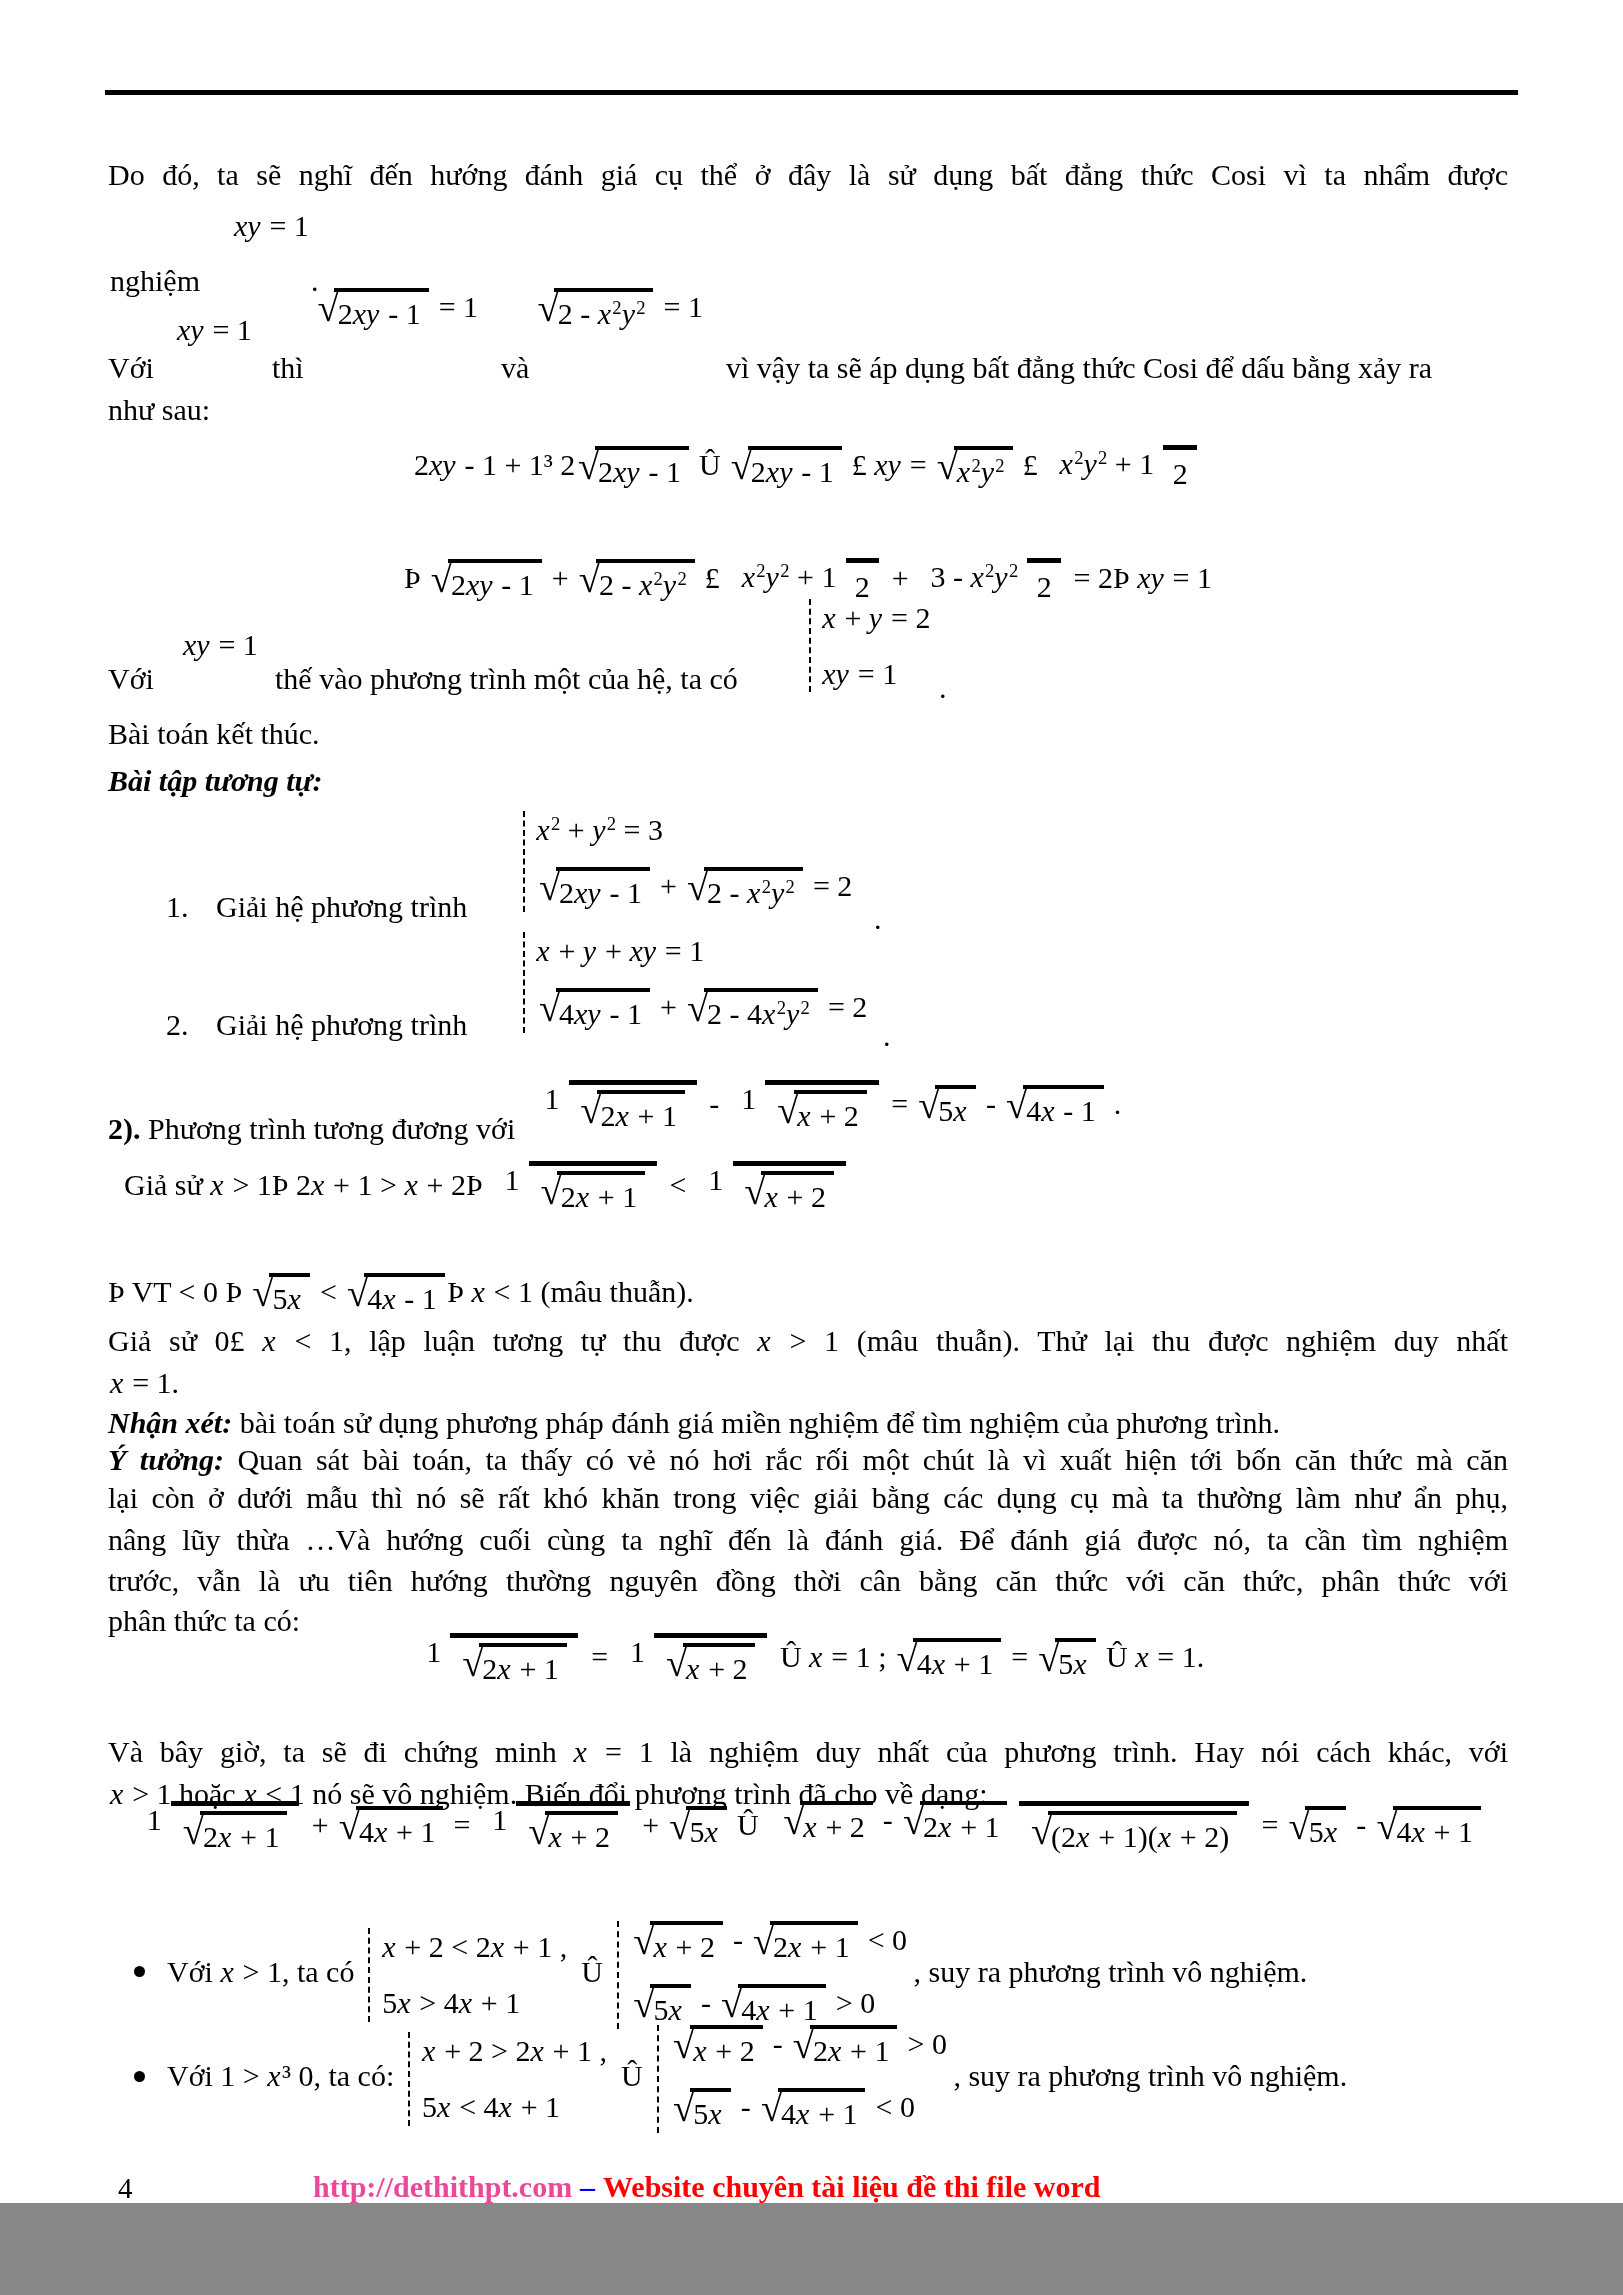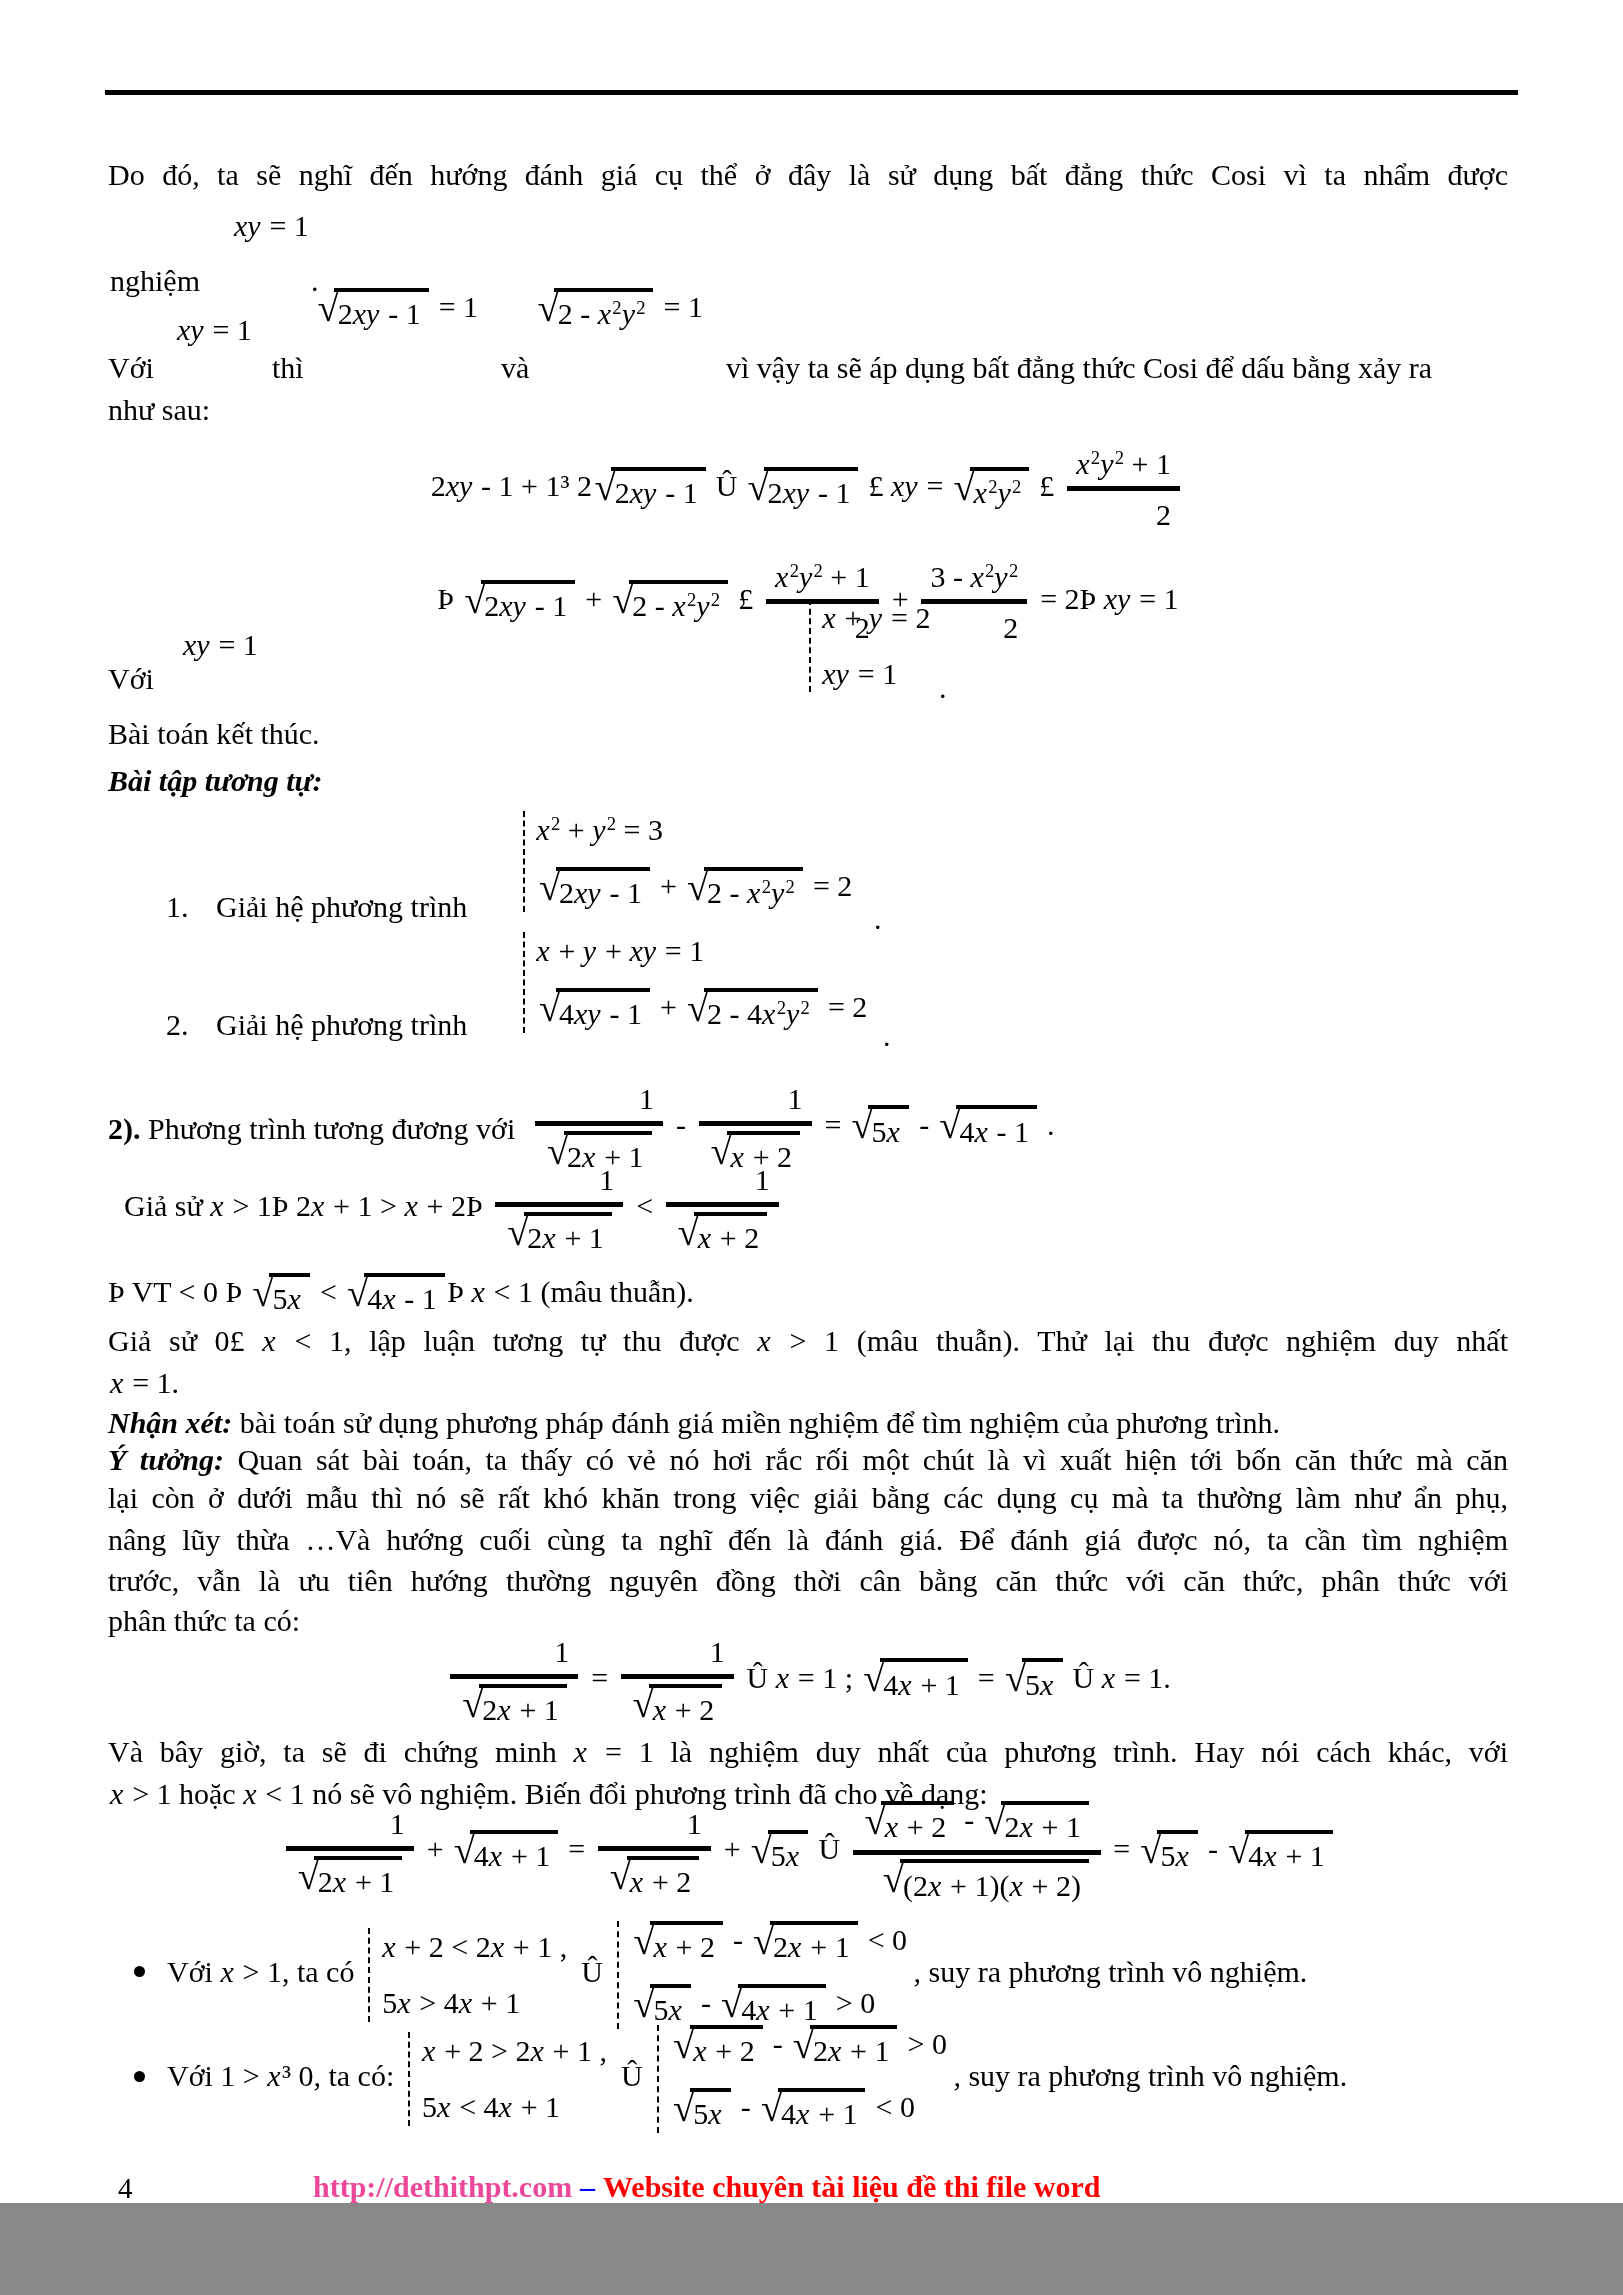--- a/index.html
+++ b/index.html
@@ -12,21 +12,21 @@
   .line{white-space:nowrap;}
   .rule{position:absolute;left:105px;top:90px;width:1413px;height:4.6px;background:#000;}
   
   .math{line-height:1.25;}
   .rm{font-style:normal;}
   .it{font-style:italic;padding-right:1.3px;}
   .sup{font-size:0.62em;vertical-align:0.55em;line-height:0;}
   .sq{display:inline-flex;align-items:flex-start;vertical-align:middle;margin:0 2.6px;}
   .rad{font-size:1.3em;line-height:1;margin-right:-4.6px;}
   .vin{display:inline-block;border-top:4.6px solid #000;padding:3.3px 7.9px 0 3.3px;}
-  .frac{display:inline-flex;flex-direction:column;vertical-align:middle;text-align:right;margin:0 5.2px;}
+  .frac{display:inline-flex;vertical-align:middle;text-align:left;margin:0 5.2px;}
   .fnum{display:block;padding:0 9.2px 3.9px;}
   .fden{display:block;border-top:5.2px solid #000;padding:4.6px 9.2px 0;}
   .sys{display:inline-flex;vertical-align:middle;margin:0 6.5px;}
   .sbar{align-self:stretch;width:0;border-left:2.6px dashed #000;margin-right:11.8px;}
   .srows{display:flex;flex-direction:column;align-items:flex-start;row-gap:18.3px;}
   .srow{white-space:nowrap;}
   .ceq{position:absolute;left:108px;width:1400px;text-align:center;}
   .bullet-dot{position:absolute;width:11px;height:11px;border-radius:50%;background:#000;}
   .nowrap{white-space:nowrap;}
   
@@ -93,20 +93,21 @@
 
   <div class="abs math line" style="left:802px;top:599px;"><span class="sys">
         <span class="sbar"></span>
         <span class="srows">
           <span class="srow"><span class="it">x</span><span class="rm"> + </span><span class="it">y</span><span class="rm"> = 2</span></span>
           <span class="srow"><span class="it">xy</span><span class="rm"> = 1</span></span>
         </span>
       </span></div>
   <div class="abs math line" style="left:183px;top:626px;"><span class="it">xy</span><span class="rm"> = 1</span></div>
   <div class="abs line" style="left:108px;top:662px;">Với</div>
+  <div class="abs line" style="left:275px;top:662px;">thế vào phương trình một của hệ, ta có</div>
   <div class="abs line" style="left:939px;top:671px;">.</div>
 
   <div class="abs line" style="left:108px;top:717px;">Bài toán kết thúc.</div>
   <div class="abs line bi" style="left:108px;top:764px;">Bài tập tương tự:</div>
 
   <div class="abs line" style="left:166px;top:890px;">1.</div>
   <div class="abs line" style="left:216px;top:890px;">Giải hệ phương trình</div>
   <div class="abs math line" style="left:516px;top:811px;"><span class="sys">
         <span class="sbar"></span>
         <span class="srows">

